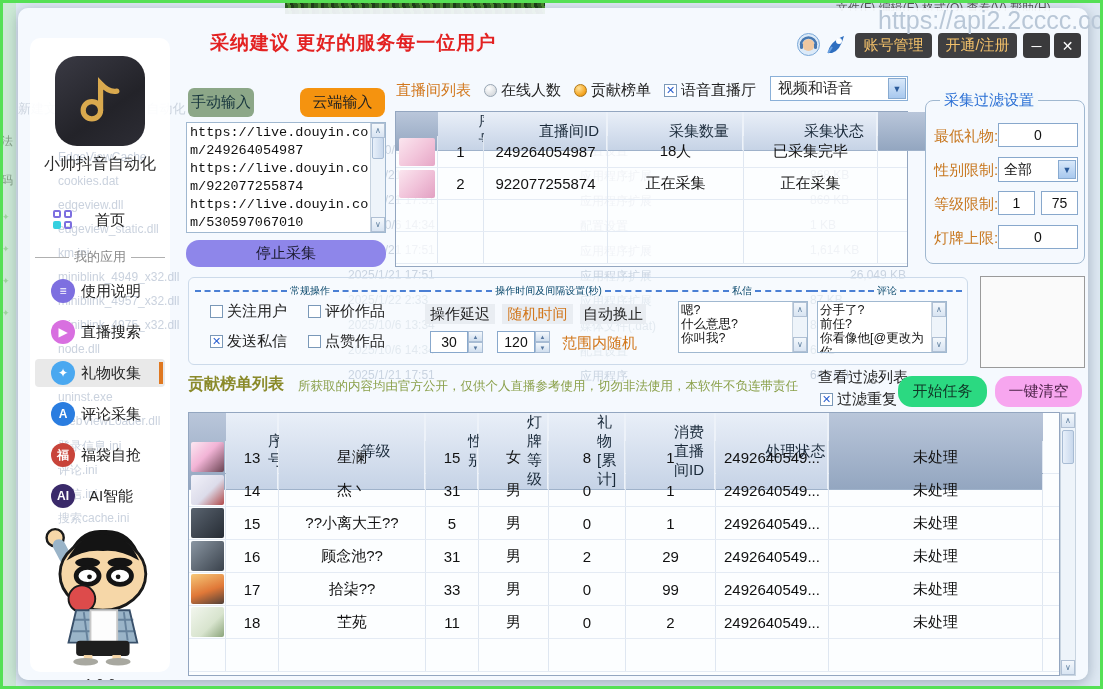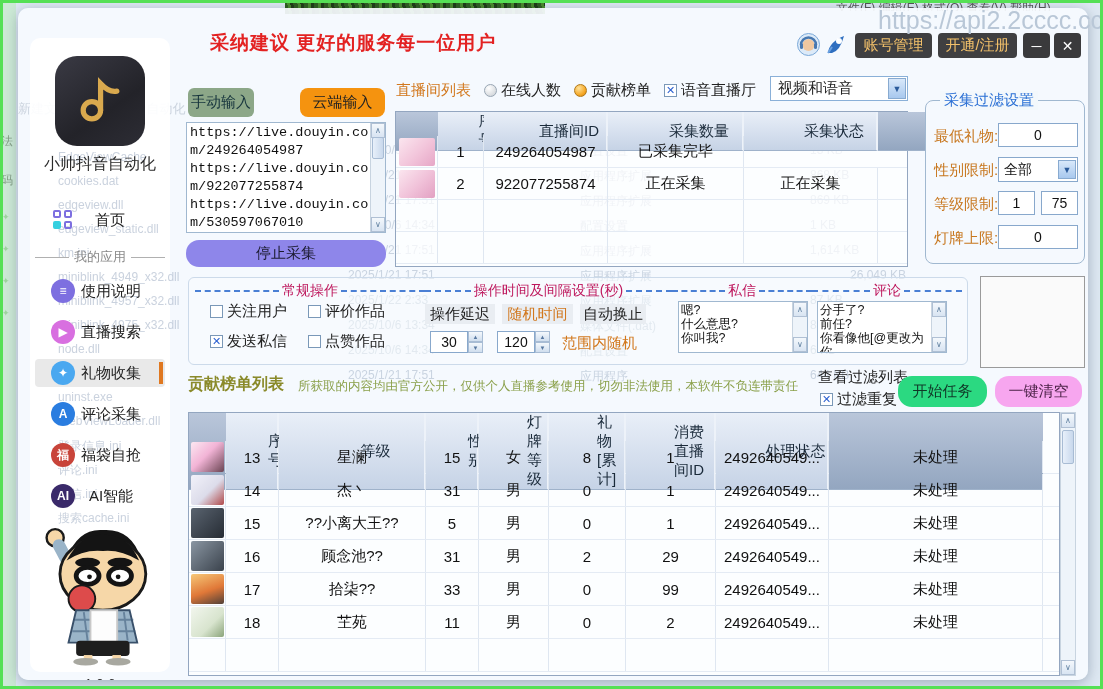--- a/index.html
+++ b/index.html
@@ -128,21 +128,21 @@
     border:1px solid #88a8cc; font-size:14px; color:#111; display:flex; align-items:center; justify-content:center; }
   .f-select { position:absolute; left:72px; width:80px; height:25px; background:#fff;
     border:1px solid #88a8cc; display:flex; align-items:center; }
   .f-select .dv { flex:1; font-size:14px; color:#111; padding-left:5px; }
 
   
   .midbox { position:absolute; left:170px; top:269px; width:780px; height:88px;
     border:1px solid #ccdaea; border-radius:6px; background:rgba(248,251,254,.55); z-index:3; }
   .dash-title { position:absolute; top:275px; height:16px; display:flex; align-items:center; z-index:4; }
   .dash-title::before,.dash-title::after { content:""; flex:1; border-top:2px dashed #4a7fd4; }
-  .dash-title span { font-size:14px; color:#be185d; padding:0 3px; white-space:nowrap; }
+  .dash-title span { font-size:10px; color:#0c4a6e; padding:0 3px; white-space:nowrap; }
   .mid-cb { position:absolute; z-index:4; }
   .chip { position:absolute; height:20px; background:#e9edf2; font-size:15px; color:#222;
     display:flex; align-items:center; justify-content:center; z-index:4; }
   .chip.orange { color:#d2781e; }
   .spin { position:absolute; height:22px; display:flex; z-index:4; }
   .spin .sv { width:38px; background:#fff; border:1px solid #88a8cc; font-size:14px; color:#111;
     display:flex; align-items:center; justify-content:center; }
   .spin .sa { width:15px; display:flex; flex-direction:column; }
   .spin .sa i { flex:1; background:linear-gradient(#f4f8fc,#d0deee); border:1px solid #a8bcd4;
     font-style:normal; font-size:6px; color:#5878a0; display:flex; align-items:center; justify-content:center; }
@@ -419,20 +419,21 @@
       <div class="th dk" style="border-right:none"></div>
     </div>
     <div>
 
         <div class="trow drow">
           <div class="td">
             <span class="av" style="background: linear-gradient(135deg, rgb(251, 230, 239), rgb(242, 196, 218) 55%, rgb(230, 166, 198));"></span>
           </div>
           <div class="td">1</div>
           <div class="td">249264054987</div>
+          <div class="td">18人</div>
           <div class="td">已采集完毕</div>
           <div class="td" style="border-right:none"></div>
         </div>
 
         <div class="trow drow">
           <div class="td">
             <span class="av" style="background: linear-gradient(135deg, rgb(251, 230, 239), rgb(240, 192, 216) 55%, rgb(226, 160, 194));"></span>
           </div>
           <div class="td">2</div>
           <div class="td">922077255874</div>

